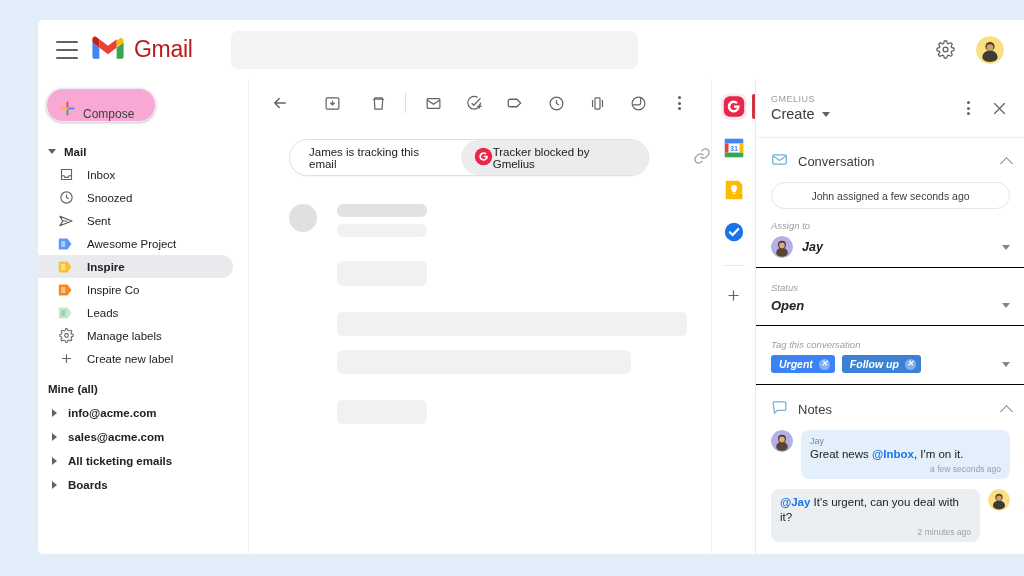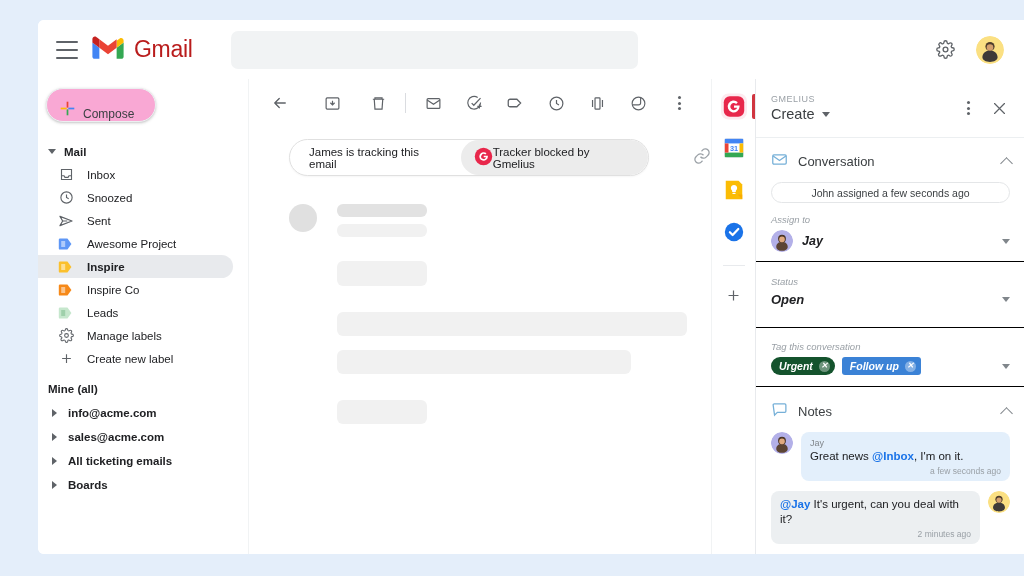--- a/index.html
+++ b/index.html
@@ -564,32 +564,32 @@
               <path d="M14 15c-4.3 0-7.3 2.8-7.3 6.5 0 3 3.3 5 7.3 5s7.3-2 7.3-5c0-3.7-3-6.5-7.3-6.5z" fill="#5c4434"></path>
               <circle cx="14" cy="11" r="5" fill="#4a3527"></circle>
               <circle cx="14" cy="12" r="3.6" fill="#e0a97f"></circle>
             </svg>
           </span>
           <span class="field-value">Jay</span>
           <span class="caret-sm"></span>
         </div>
       </div>
 
-      <div class="field-block" style="padding-top:14px;padding-bottom:20px;">
+      <div class="field-block" style="padding-top:14px;padding-bottom:12px;">
         <div class="field-label">Status</div>
         <div class="field-row">
           <span class="field-value" style="font-size:13px;">Open</span>
           <span class="caret-sm"></span>
         </div>
       </div>
 
       <div class="field-block" style="padding-top:13px;padding-bottom:11px;">
         <div class="field-label">Tag this conversation</div>
         <div class="field-row" style="gap:7px;">
-          <span class="tag-chip" style="background:#14532d;border-radius:9px;">
+          <span class="tag-chip" style="background:#3b82f6;">
             <span>Urgent</span>
             <span class="tag-x">✕</span>
           </span>
           <span class="tag-chip" style="background:#3b82d6;">
             <span>Follow up</span>
             <span class="tag-x">✕</span>
           </span>
           <span class="caret-sm"></span>
         </div>
       </div>

